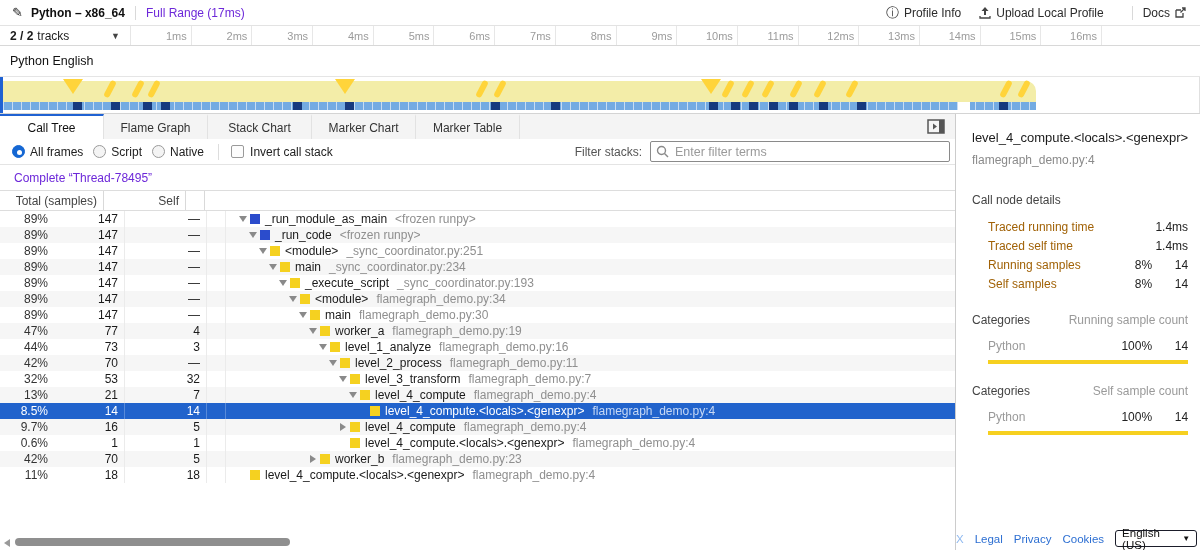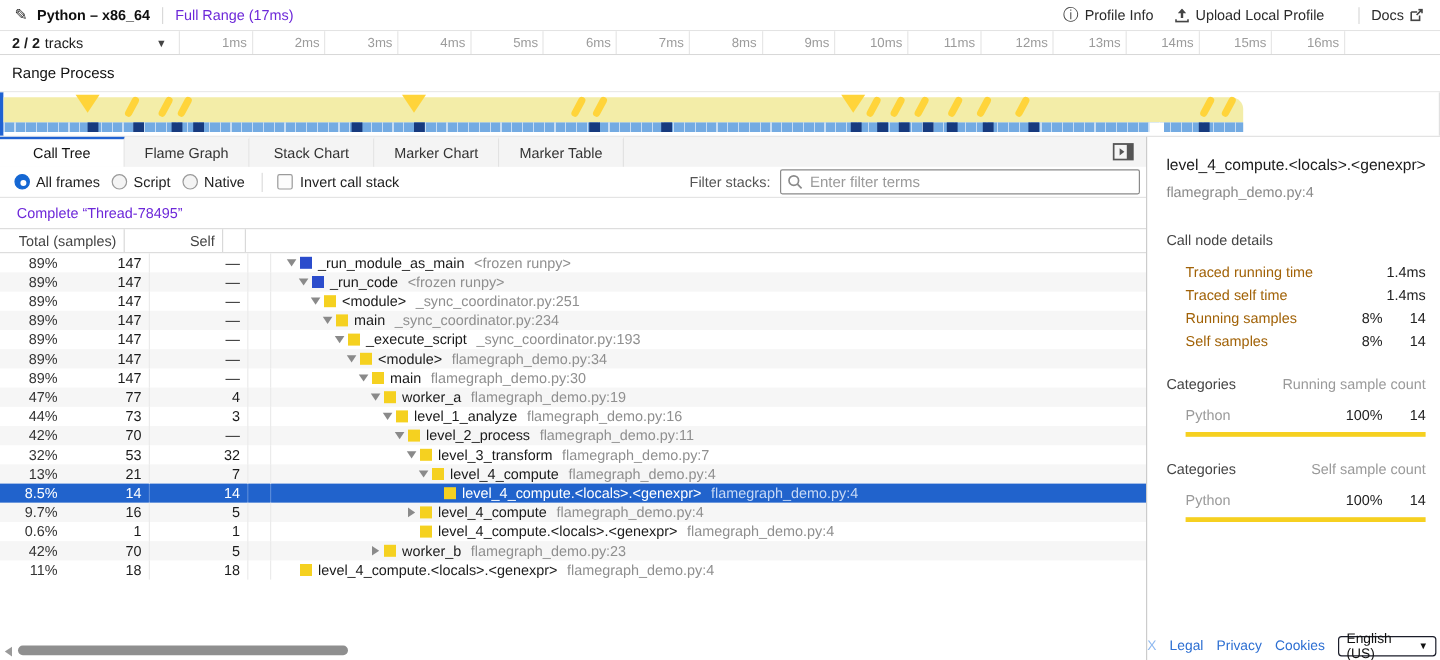--- a/index.html
+++ b/index.html
@@ -13,21 +13,21 @@
   .profile-name { font-weight:bold; color:#0f0f0f; }
   .vsep { width:1px; height:14px; background:#d9d9d9; margin:0 10px; }
   .link { color:#6d28d9; cursor:pointer; }
   .topbar-right { margin-left:auto; display:flex; align-items:center; }
   .topbar-btn { display:flex; align-items:center; gap:5px; color:#2b2b2b; margin-right:18px; cursor:pointer; }
   .topbar-btn svg { display:block; }
   .info-glyph { font-size:13px; color:#444; }
 
   
   .ruler-row { height:20px; display:flex; border-bottom:1px solid #d8d8d8; flex:0 0 auto; background:#fff; }
-  .tracks-dd { width:150px; display:flex; align-items:center; font-size:12px; padding-left:10px; border-right:1px solid #e6e6e6; cursor:pointer; }
+  .tracks-dd { width:131px; display:flex; align-items:center; font-size:12px; padding-left:10px; border-right:1px solid #e6e6e6; cursor:pointer; }
   .tracks-dd b { font-weight:bold; margin-right:4px; }
   .tracks-dd .caret { margin-left:auto; margin-right:10px; font-size:9px; color:#444; }
   .ruler { flex:1; display:flex; }
   .tick { width:60.7px; flex:0 0 auto; border-right:1px solid #e7e7e7; font-size:11px; color:#9b9b9b; display:flex; align-items:center; justify-content:flex-end; padding-right:4px; }
 
   
   .process-row { height:31px; display:flex; align-items:center; padding-left:10px; font-size:12.5px; color:#111; border-bottom:1px solid #e5e5e5; background:#fff; flex:0 0 auto; }
   .thread-row { height:37px; display:flex; border-bottom:1px solid #d4d4d4; flex:0 0 auto; }
   .thread-accent { width:3px; background:#2062d2; flex:0 0 auto; }
   .thread-label { width:147px; flex:0 0 auto; background:#e5ecf9; display:flex; align-items:center; padding-left:12px; font-size:12px; color:#111; cursor:pointer; }
@@ -174,21 +174,21 @@
         <div class="tick">11ms</div>
         <div class="tick">12ms</div>
         <div class="tick">13ms</div>
         <div class="tick">14ms</div>
         <div class="tick">15ms</div>
         <div class="tick">16ms</div>
       </div>
   </div>
 
   <div class="process-row">
-    <span>Range Process</span>
+    <span>Python English</span>
   </div>
   <div class="thread-row">
     <div class="thread-accent"></div>
     <div class="track-canvas">
       <div class="activity"></div>
       <div class="sample-strip">
           <div class="navy" style="left: 70px;"></div>
           <div class="navy" style="left: 108px;"></div>
           <div class="navy" style="left: 140px;"></div>
           <div class="navy" style="left: 158px;"></div>

